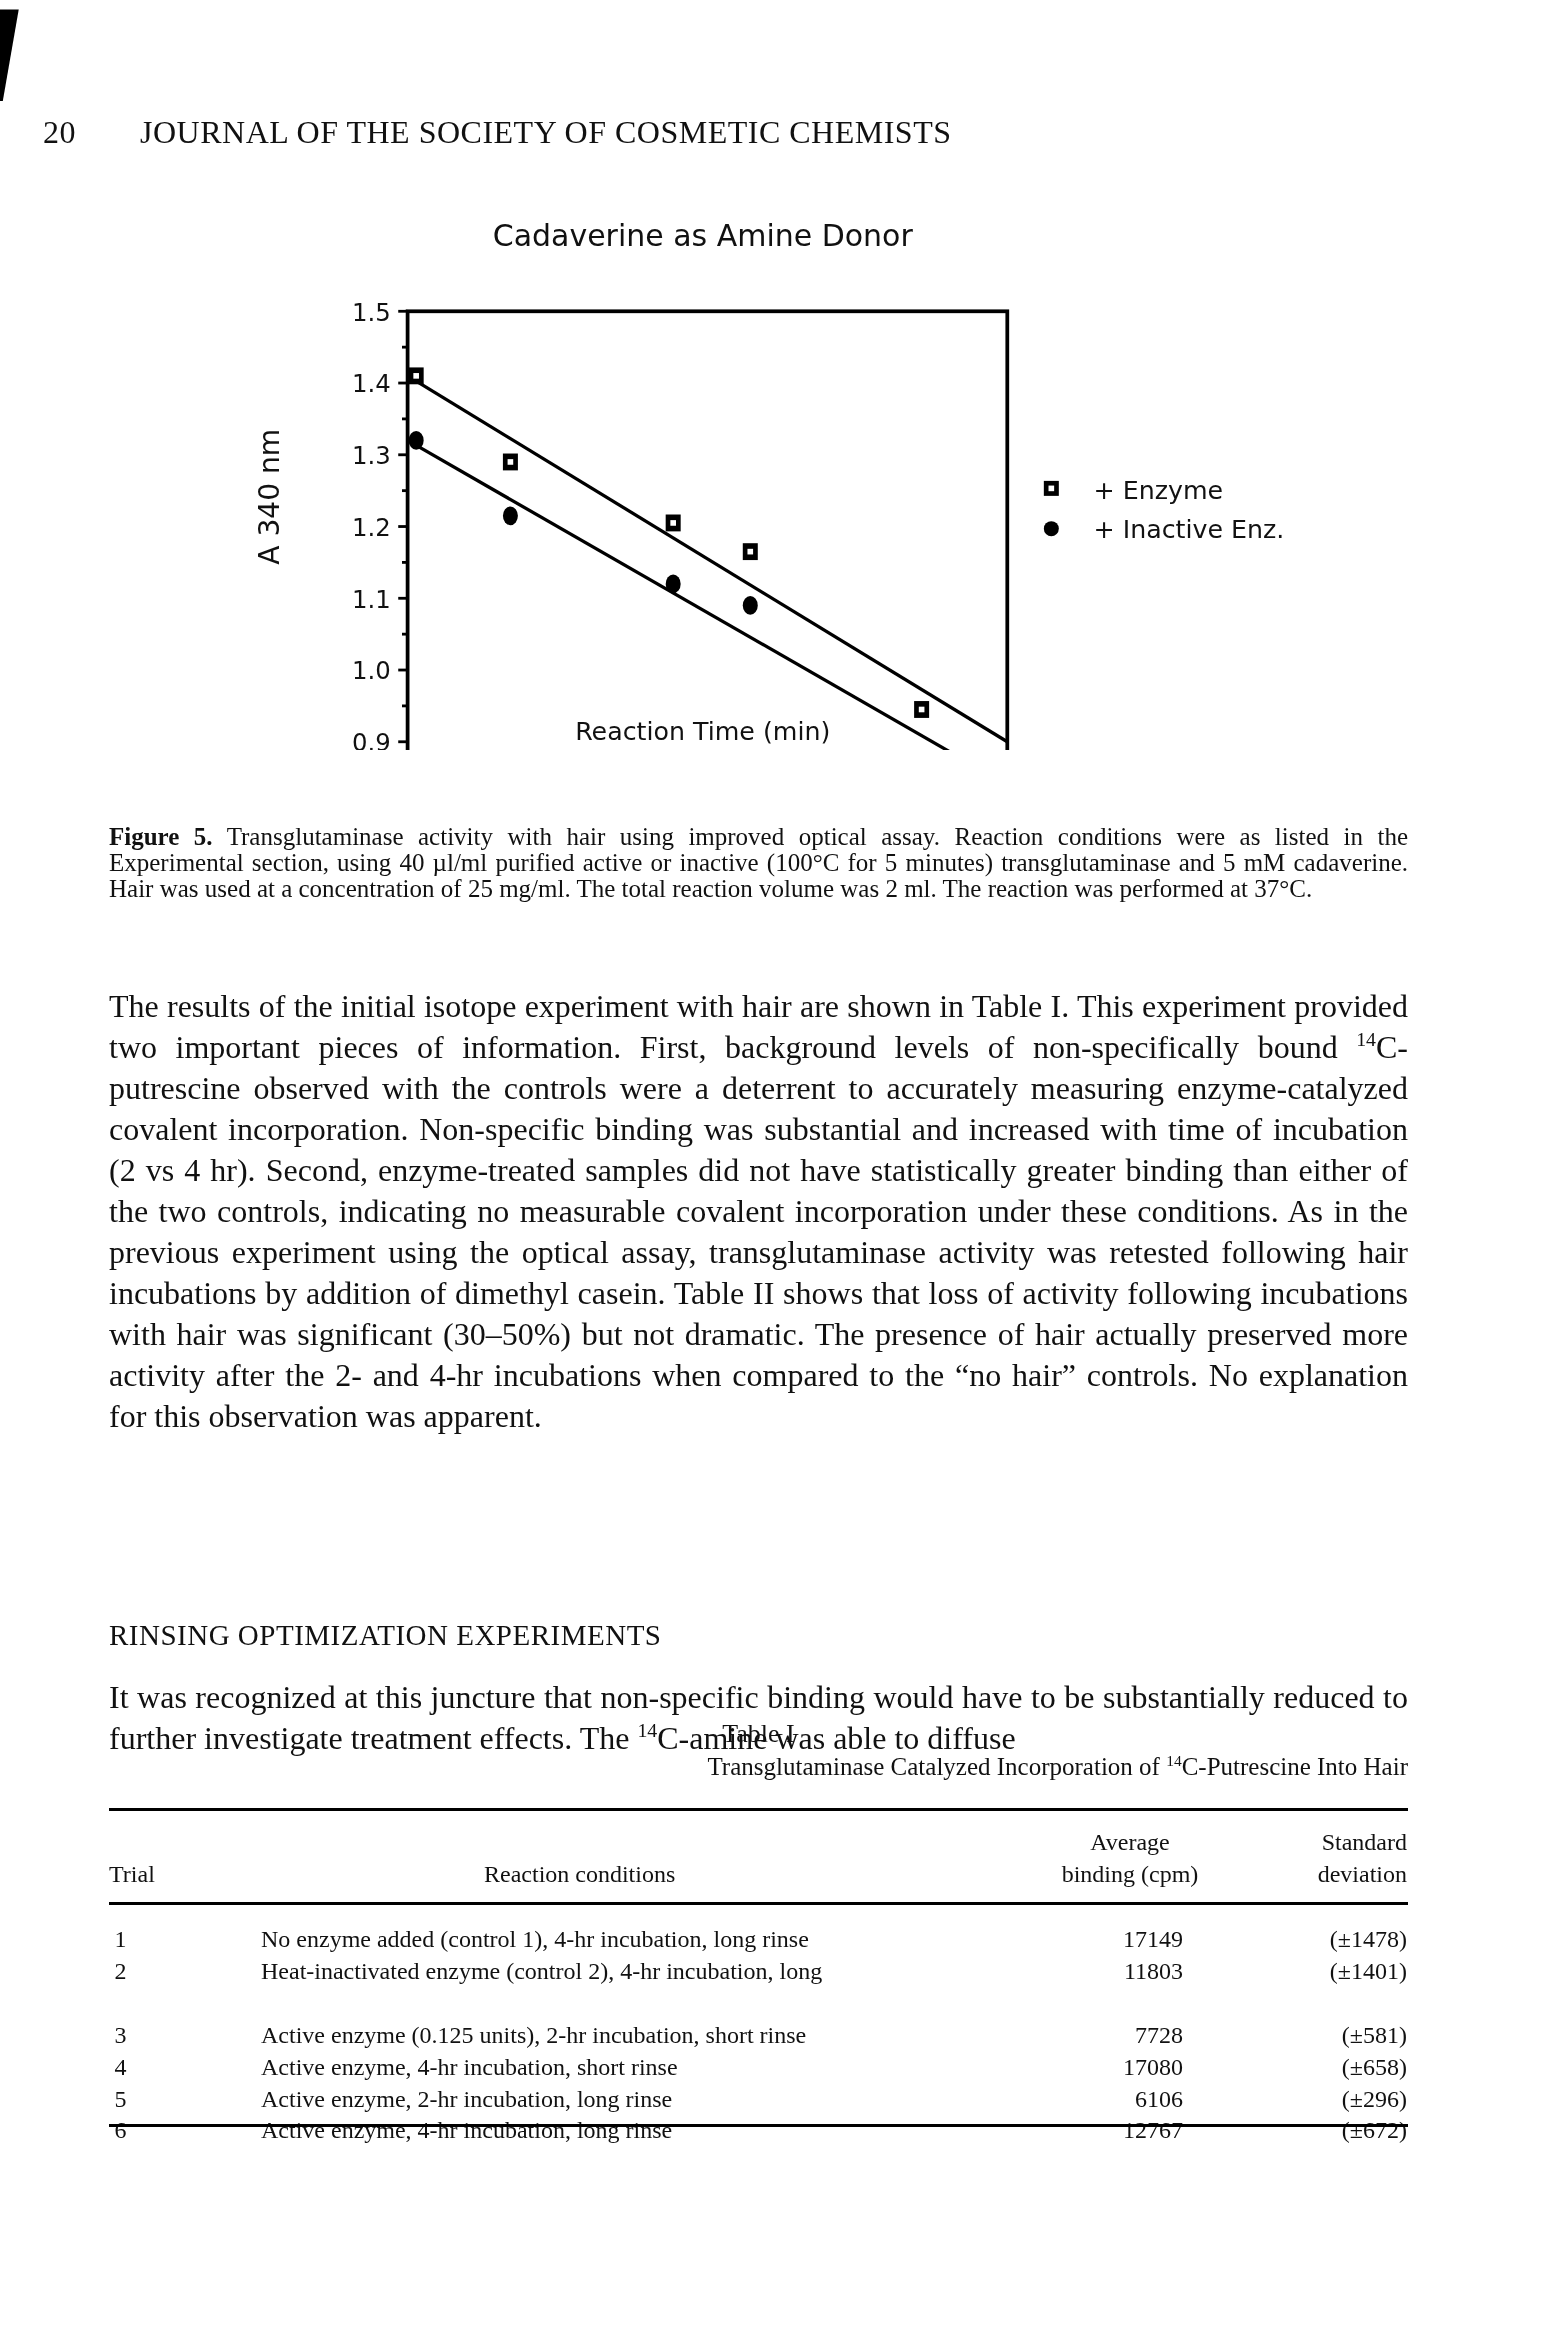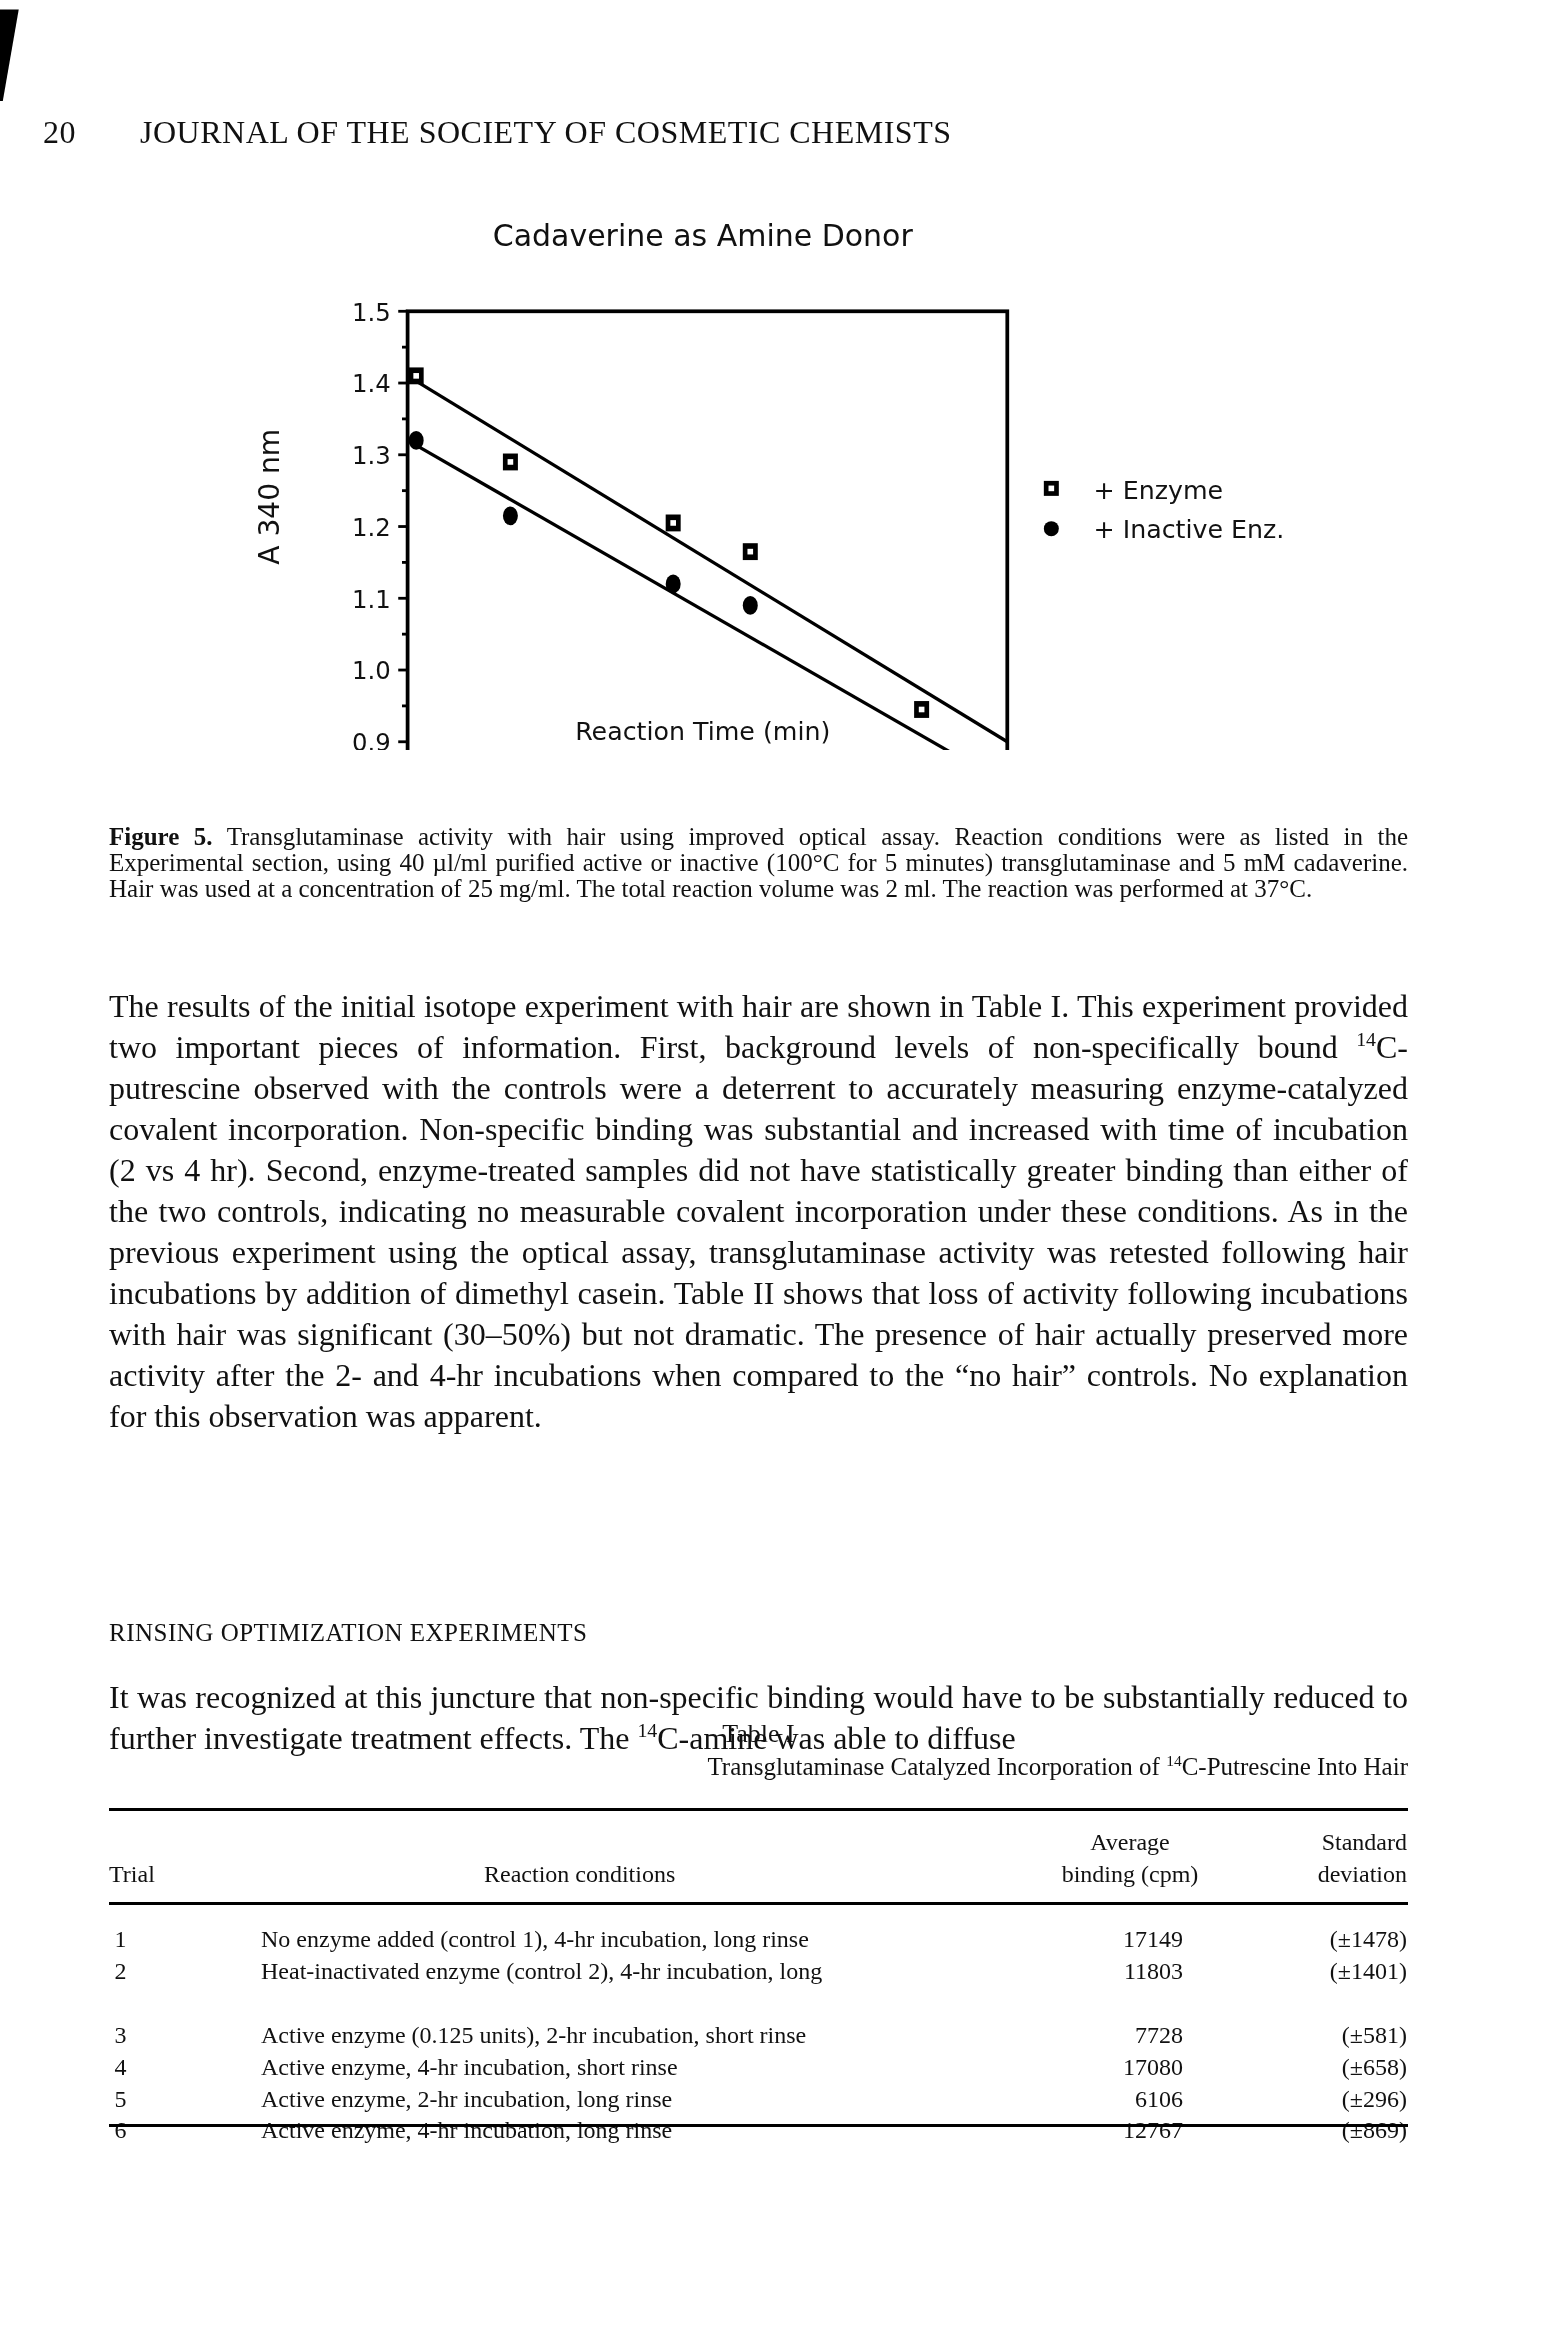--- a/index.html
+++ b/index.html
@@ -12,21 +12,21 @@
 
   .figure { position: absolute; left: 0; top: 0; width: 1562px; height: 750px; }
   .figure svg { position: absolute; left: 0; top: 0; }
   .sans { font-family: "DejaVu Sans", "Liberation Sans", sans-serif; }
 
   .caption { position: absolute; left: 109px; top: 824px; width: 1299px; font-size: 25px; line-height: 26px; text-align: justify; }
   .caption .fig-label { font-weight: bold; }
 
   .body-text { position: absolute; left: 109px; width: 1299px; font-size: 32px; line-height: 41px; text-align: justify; }
   .para1 { top: 986px; }
-  .section-heading { position: absolute; left: 109px; top: 1619px; font-size: 25px; letter-spacing: 0.5px; }
+  .section-heading { position: absolute; left: 109px; top: 1619px; font-size: 29px; letter-spacing: 0.5px; }
   .para2 { top: 1677px; }
   sup { font-size: 62%; vertical-align: 0.6em; line-height: 0; }
 
   .table-block { position: absolute; left: 109px; top: 1719px; width: 1299px; }
   .table-title { position: absolute; top: 0; width: 100%; text-align: center; font-size: 26px; }
   .table-subtitle { position: absolute; top: 34px; width: 100%; text-align: right; font-size: 25px; }
   .rule-top { position: absolute; top: 89px; left: 0; width: 100%; height: 2.8px; background: #000; }
   .rule-head { position: absolute; top: 183px; left: 0; width: 100%; height: 2.8px; background: #000; }
   .rule-bottom { position: absolute; top: 405px; left: 0; width: 100%; height: 2.8px; background: #000; }
   .th { position: absolute; font-size: 24px; line-height: 32px; }
@@ -210,18 +210,18 @@
       <div class="trow" style="top: 364px;">
         <span class="cell-trial">5</span>
         <span class="cell-cond"><span>Active enzyme, 2-hr incubation, long rinse</span></span>
         <span class="cell-avg">6106</span>
         <span class="cell-sd">(±296)</span>
       </div>
       <div class="trow" style="top: 395px;">
         <span class="cell-trial">6</span>
         <span class="cell-cond"><span>Active enzyme, 4-hr incubation, long rinse</span></span>
         <span class="cell-avg">12767</span>
-        <span class="cell-sd">(±869)</span>
+        <span class="cell-sd">(±672)</span>
       </div>
     </div>
   <div class="rule-bottom"></div>
 </div>
 
 
 </body></html>

